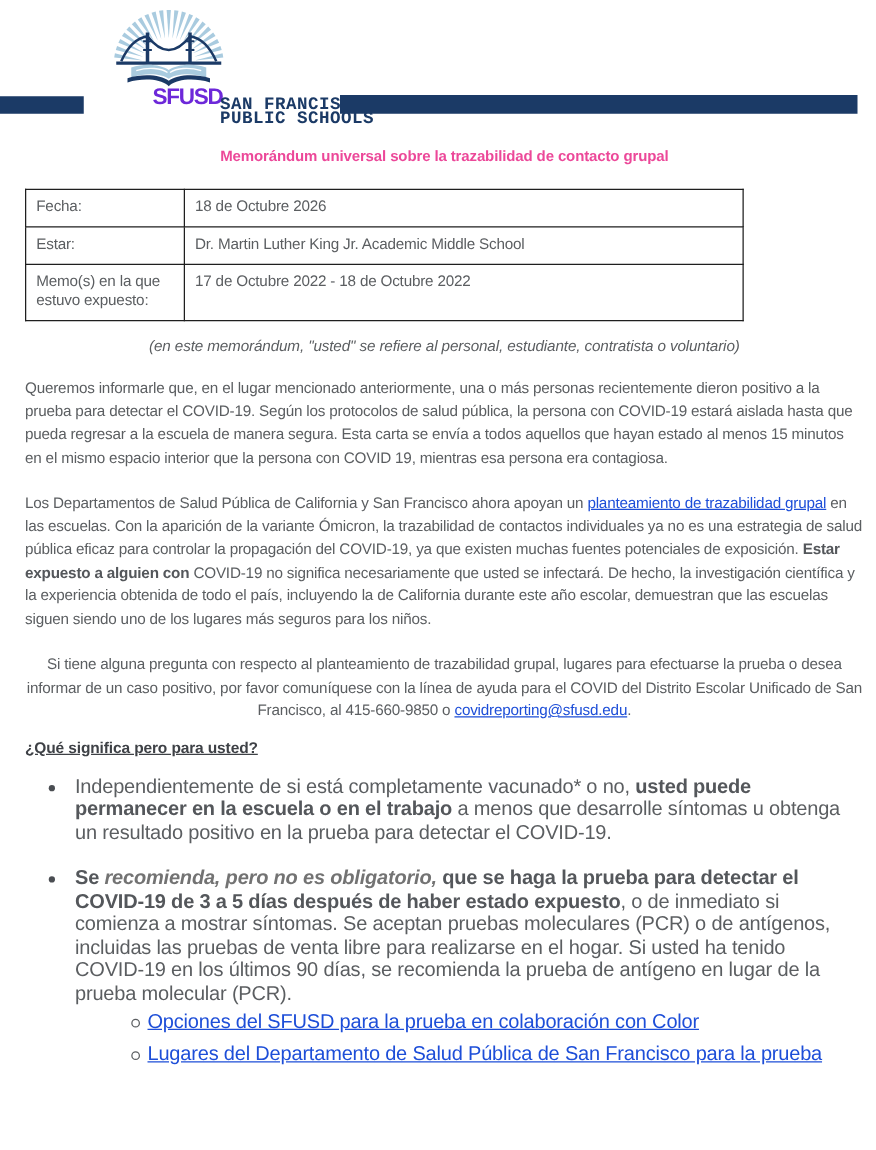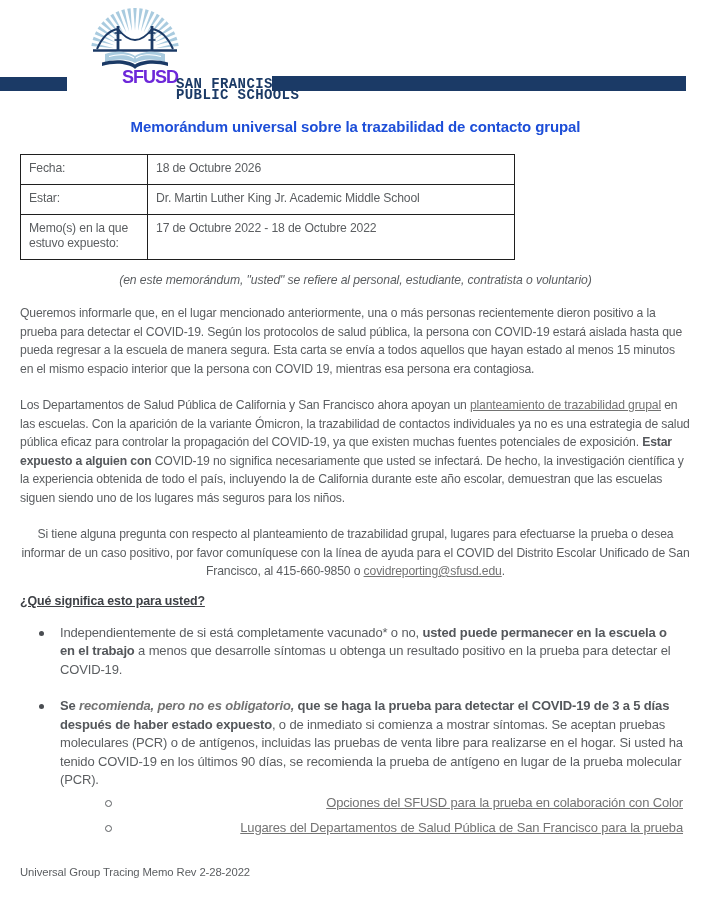--- a/index.html
+++ b/index.html
@@ -17,56 +17,56 @@
   .logo-icon { position:absolute; left:85px; top:5px; width:100px; height:68px; }
   .bar-left  { position:absolute; left:0;   top:77px; width:67px;  height:14px; background:#1B3A66; }
   .bar-right { position:absolute; left:272px; top:76px; width:414px; height:15px; background:#1B3A66; }
   .wordmark  { position:absolute; left:76px; top:67px; font-size:18px; font-weight:bold;
                color:#6d28d9; letter-spacing:-1px;margin-left:46px; }
   .org-name  { position:absolute; left:176px; top:79px; font-size:14px; font-weight:bold;
                color:#1B3A66; letter-spacing:0.4px; line-height:10.5px;font-family:Liberation Mono, monospace; }
 
   
   .doc { padding:0 10px 0 20px; }
-  .doc-title { margin:27px 0 0 0; text-align:center; font-size:15px; font-weight:bold;
-               color:#1d4ed8; letter-spacing:-0.1px; }
+  .doc-title { margin:27px 0 0 0; text-align:center; font-size:12px; font-weight:bold;
+               color:#ec4899; letter-spacing:-0.1px; }
 
-  table.info { border-collapse:collapse; margin:19px 0 0 0; width:495px;
+  table.info { border-collapse:collapse; margin:19px 0 0 0; width:575px;
                font-size:12.2px; letter-spacing:-0.15px; color:#5B5E61; }
   table.info td { border:1px solid #1F1F1F; vertical-align:top; padding:6px 8px; line-height:15px; }
   table.info td.lbl { width:110px; }
   tr.row-sm td { height:17px; }
   tr.row-lg td { height:32px; }
 
   .note { margin:13px 0 0 0; text-align:center; font-style:italic;
           font-size:12.2px; letter-spacing:-0.1px; }
 
   .para { margin:17px 0 0 0; font-size:12.2px; line-height:18.5px; letter-spacing:-0.15px; }
   .para.p2 { margin-top:18px; }
   .para.p3 { margin-top:18px;text-align:center; }
 
   .section-heading { margin:13px 0 0 0; font-size:12.4px; font-weight:bold;
                      text-decoration:underline; color:#3E4146; letter-spacing:-0.1px; }
 
   ul.main-list { list-style:none; margin:16px 0 0 0; padding:0; }
   li.main-bullet { position:relative; padding:0 8px 0 40px; margin:0 0 18px 0;
-                   font-size:13px; line-height:18.5px; letter-spacing:-0.15px; }
+                   font-size:16px; line-height:18.5px; letter-spacing:-0.15px; }
   li.main-bullet:last-child { margin-bottom:0; }
   .dot { position:absolute; left:19px; top:7px; width:5px; height:5px;
          border-radius:50%; background:#4A4D52; }
 
-  ul.sub-list { list-style:none; margin:4px 0 0 0; padding:0;text-align:right; }
+  ul.sub-list { list-style:none; margin:4px 0 0 0; padding:0; }
   li.sub-bullet { position:relative; padding-left:58px; margin:0 0 7px 0; }
   .circle { position:absolute; left:45px; top:6px; width:5px; height:5px;
             border-radius:50%; border:1px solid #5B5E61; background:#fff; }
 
   .b  { font-weight:bold; color:#54575B; }
   .i  { }
   .bi { font-weight:bold; font-style:italic; color:#737373; }
-  .link { color:#737373; text-decoration:underline; cursor:pointer;margin-top:11px; }
+  .link { color:#1d4ed8; text-decoration:underline; cursor:pointer;margin-top:11px; }
 
   .footer { position:absolute; left:20px; top:863px; font-size:11.3px;
             line-height:18.5px; letter-spacing:-0.1px; color:#5B5E61; }
 </style>
 </head>
 <body>
 
 <div class="page">
 
   <div class="header">
@@ -141,38 +141,37 @@
     </table>
 
     <div class="note">(en este memorándum, "usted" se refiere al personal, estudiante, contratista o voluntario)</div>
 
     <p class="para p1"><span>Queremos informarle que, en el lugar mencionado anteriormente, una o más personas  recientemente dieron positivo a la prueba para detectar el COVID-19. Según los protocolos de salud pública, la persona con COVID-19 estará aislada hasta que pueda regresar a la escuela de manera segura. Esta carta se envía a todos aquellos que hayan estado al menos 15 minutos en el mismo espacio interior que la persona con COVID 19, mientras esa persona era contagiosa.</span></p>
 
     <p class="para p2"><span>Los Departamentos de Salud Pública de California y San Francisco ahora apoyan un </span><span class="link">planteamiento de trazabilidad grupal</span><span> en las escuelas. Con la aparición de la variante Ómicron, la trazabilidad de contactos individuales ya no es una estrategia de salud pública eficaz para controlar la propagación del COVID-19, ya que existen muchas fuentes potenciales de exposición. </span><span class="b">Estar expuesto a alguien con</span><span> COVID-19 no significa necesariamente que usted se infectará. De hecho, la investigación científica y la experiencia obtenida de todo el país, incluyendo la de California durante este año escolar, demuestran que las escuelas siguen siendo uno de los lugares más seguros para los niños.</span></p>
 
     <p class="para p3"><span>Si tiene alguna pregunta con respecto al planteamiento de trazabilidad grupal, lugares para efectuarse la prueba o desea informar de un caso positivo, por favor comuníquese con la línea de ayuda para el COVID del Distrito Escolar Unificado de San Francisco, al 415-660-9850 o </span><span class="link">covidreporting@sfusd.edu</span><span>.</span></p>
 
-    <div class="section-heading">¿Qué significa esto para usted?</div>
+    <div class="section-heading">¿Qué significa pero para usted?</div>
 
     <ul class="main-list">
       <li class="main-bullet">
         <span class="dot"></span><span>Independientemente de si está completamente vacunado* o no, </span><span class="b">usted puede permanecer en la escuela o en el trabajo</span><span> a menos que desarrolle síntomas u obtenga un resultado positivo en la prueba para detectar el COVID-19.</span>
       </li>
       <li class="main-bullet">
         <span class="dot"></span><span class="b">Se </span><span class="bi">recomienda, pero no es obligatorio,</span><span class="b"> que se haga la prueba para detectar el COVID-19 de 3 a 5 días después de haber estado expuesto</span><span>, o de inmediato si comienza a mostrar síntomas.  Se aceptan pruebas moleculares (PCR) o de antígenos, incluidas las pruebas de venta libre para realizarse en el hogar. </span><span class="i">Si usted ha tenido COVID-19 en los últimos 90 días, se recomienda la prueba de antígeno en lugar de la prueba molecular (PCR).</span>
         <ul class="sub-list">
           <li class="sub-bullet">
             <span class="circle"></span><span class="link">Opciones del SFUSD para la prueba en colaboración con Color</span>
           </li>
           <li class="sub-bullet">
-            <span class="circle"></span><span class="link">Lugares del Departamentos de Salud Pública de San Francisco para la prueba</span>
+            <span class="circle"></span><span class="link">Lugares del Departamento de Salud Pública de San Francisco para la prueba</span>
           </li>
         </ul>
       </li>
     </ul>
 
   </div>
 
   <div class="footer">
-    <div>Universal Group Tracing Memo Rev 2-28-2022</div>
   </div>
 
 </div>
 
 </body></html>

